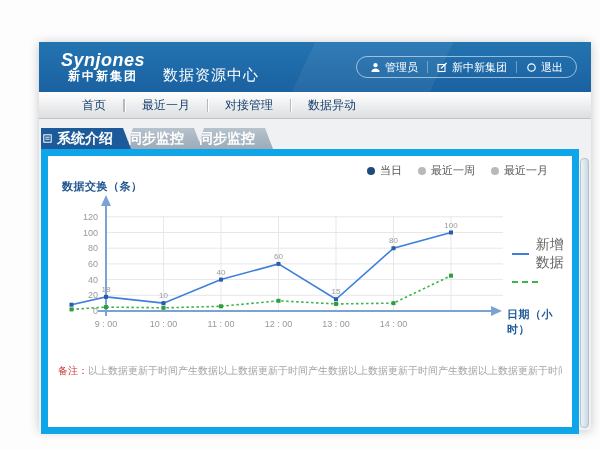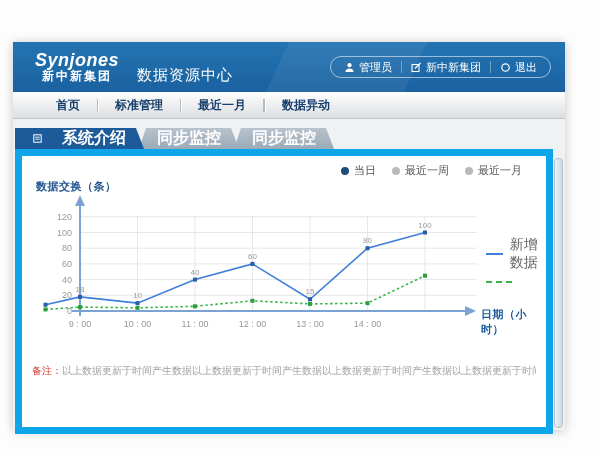--- a/index.html
+++ b/index.html
@@ -2,21 +2,21 @@
 <html><head>
 <meta charset="utf-8">
 <style>
   html,body{margin:0;padding:0;}
   body{
     width:600px;height:450px;position:relative;overflow:hidden;
     background:#fdfdfd;
     font-family:"Liberation Sans","DejaVu Sans",sans-serif;
   }
   .card{
-    position:absolute;left:13px;top:42px;width:552px;height:388px;
+    position:absolute;left:39px;top:42px;width:552px;height:388px;
     background:#f0f1f2;box-shadow:0 1px 10px rgba(0,0,0,0.22);
   }
   
   .header{
     height:50px;position:relative;overflow:hidden;display:flex;align-items:center;
     background:linear-gradient(180deg,#2474b2,#1a61a0);
   }
   .header::before{
     content:'';position:absolute;inset:0;pointer-events:none;
     background:linear-gradient(115deg,transparent 48%,rgba(255,255,255,0.06) 48%,rgba(255,255,255,0.06) 72%,transparent 72%);
@@ -32,30 +32,30 @@
   }
   .pill-item{display:flex;align-items:center;gap:4px;padding:0 9px;cursor:pointer;white-space:nowrap;}
   .pill-sep{width:1px;height:12px;background:rgba(255,255,255,0.35);}
   
   .nav{
     height:26px;display:flex;align-items:center;padding-left:26px;
     background:linear-gradient(#ffffff,#dcdee0);
     border-bottom:1px solid #c2c5c8;
   }
   .nav-item{
-    font-size:12px;font-weight:bold;color:#173f6d;padding:0 17px;cursor:pointer;white-space:nowrap;
+    font-size:12px;font-weight:normal;color:#173f6d;padding:0 17px;cursor:pointer;white-space:nowrap;
   }
   .nav-sep{width:1px;height:13px;background:#b6b9bc;box-shadow:1px 0 0 #fff;}
   
   .content{position:relative;height:311px;}
   .tabs{display:flex;margin:9px 0 0 2px;height:21px;position:relative;z-index:2;}
   .tab{
-    position:relative;color:#fff;font-size:16px;font-weight:bold;
-    display:flex;align-items:center;justify-content:center;gap:20px;
-    padding:0 18px 0 18px;margin-right:-5px;cursor:pointer;
+    position:relative;color:#fff;font-size:14px;font-weight:bold;
+    display:flex;align-items:center;justify-content:center;gap:5px;
+    padding:0 18px 0 2px;margin-right:-5px;cursor:pointer;
     clip-path:polygon(7px 0,calc(100% - 8px) 0,100% 100%,0 100%);
   }
   .tab.active{
     background:#1c5a99;z-index:3;
     clip-path:polygon(0 0,calc(100% - 8px) 0,100% 100%,0 100%);
   }
   .tab.inactive{background:linear-gradient(#b7c2cc,#9babb8);}
   .panel{
     position:relative;background:#fff;border:7px solid #0ea5e9;
     margin:0 12px 0 2px;height:271px;z-index:1;
@@ -116,24 +116,24 @@
           <circle cx="5.5" cy="5.5" r="3.7" fill="none" stroke="#fff" stroke-width="1.2"></circle>
         </svg>
         <span>退出</span>
       </div>
     </div>
   </div>
 
   <div class="nav">
     <div class="nav-item">首页</div>
     <div class="nav-sep"></div>
-    <div class="nav-item">标准管理</div>
     <div class="nav-sep"></div>
     <div class="nav-item">最近一月</div>
     <div class="nav-sep"></div>
+    <div class="nav-item">对接管理</div>
     <div class="nav-sep"></div>
     <div class="nav-item">数据异动</div>
   </div>
 
   <div class="content">
 
     <div class="tabs">
       <div class="tab active">
         <svg width="9" height="9" viewBox="0 0 9 9">
           <rect x="0.8" y="0.8" width="7.4" height="7.4" fill="none" stroke="#fff" stroke-width="1"></rect>

